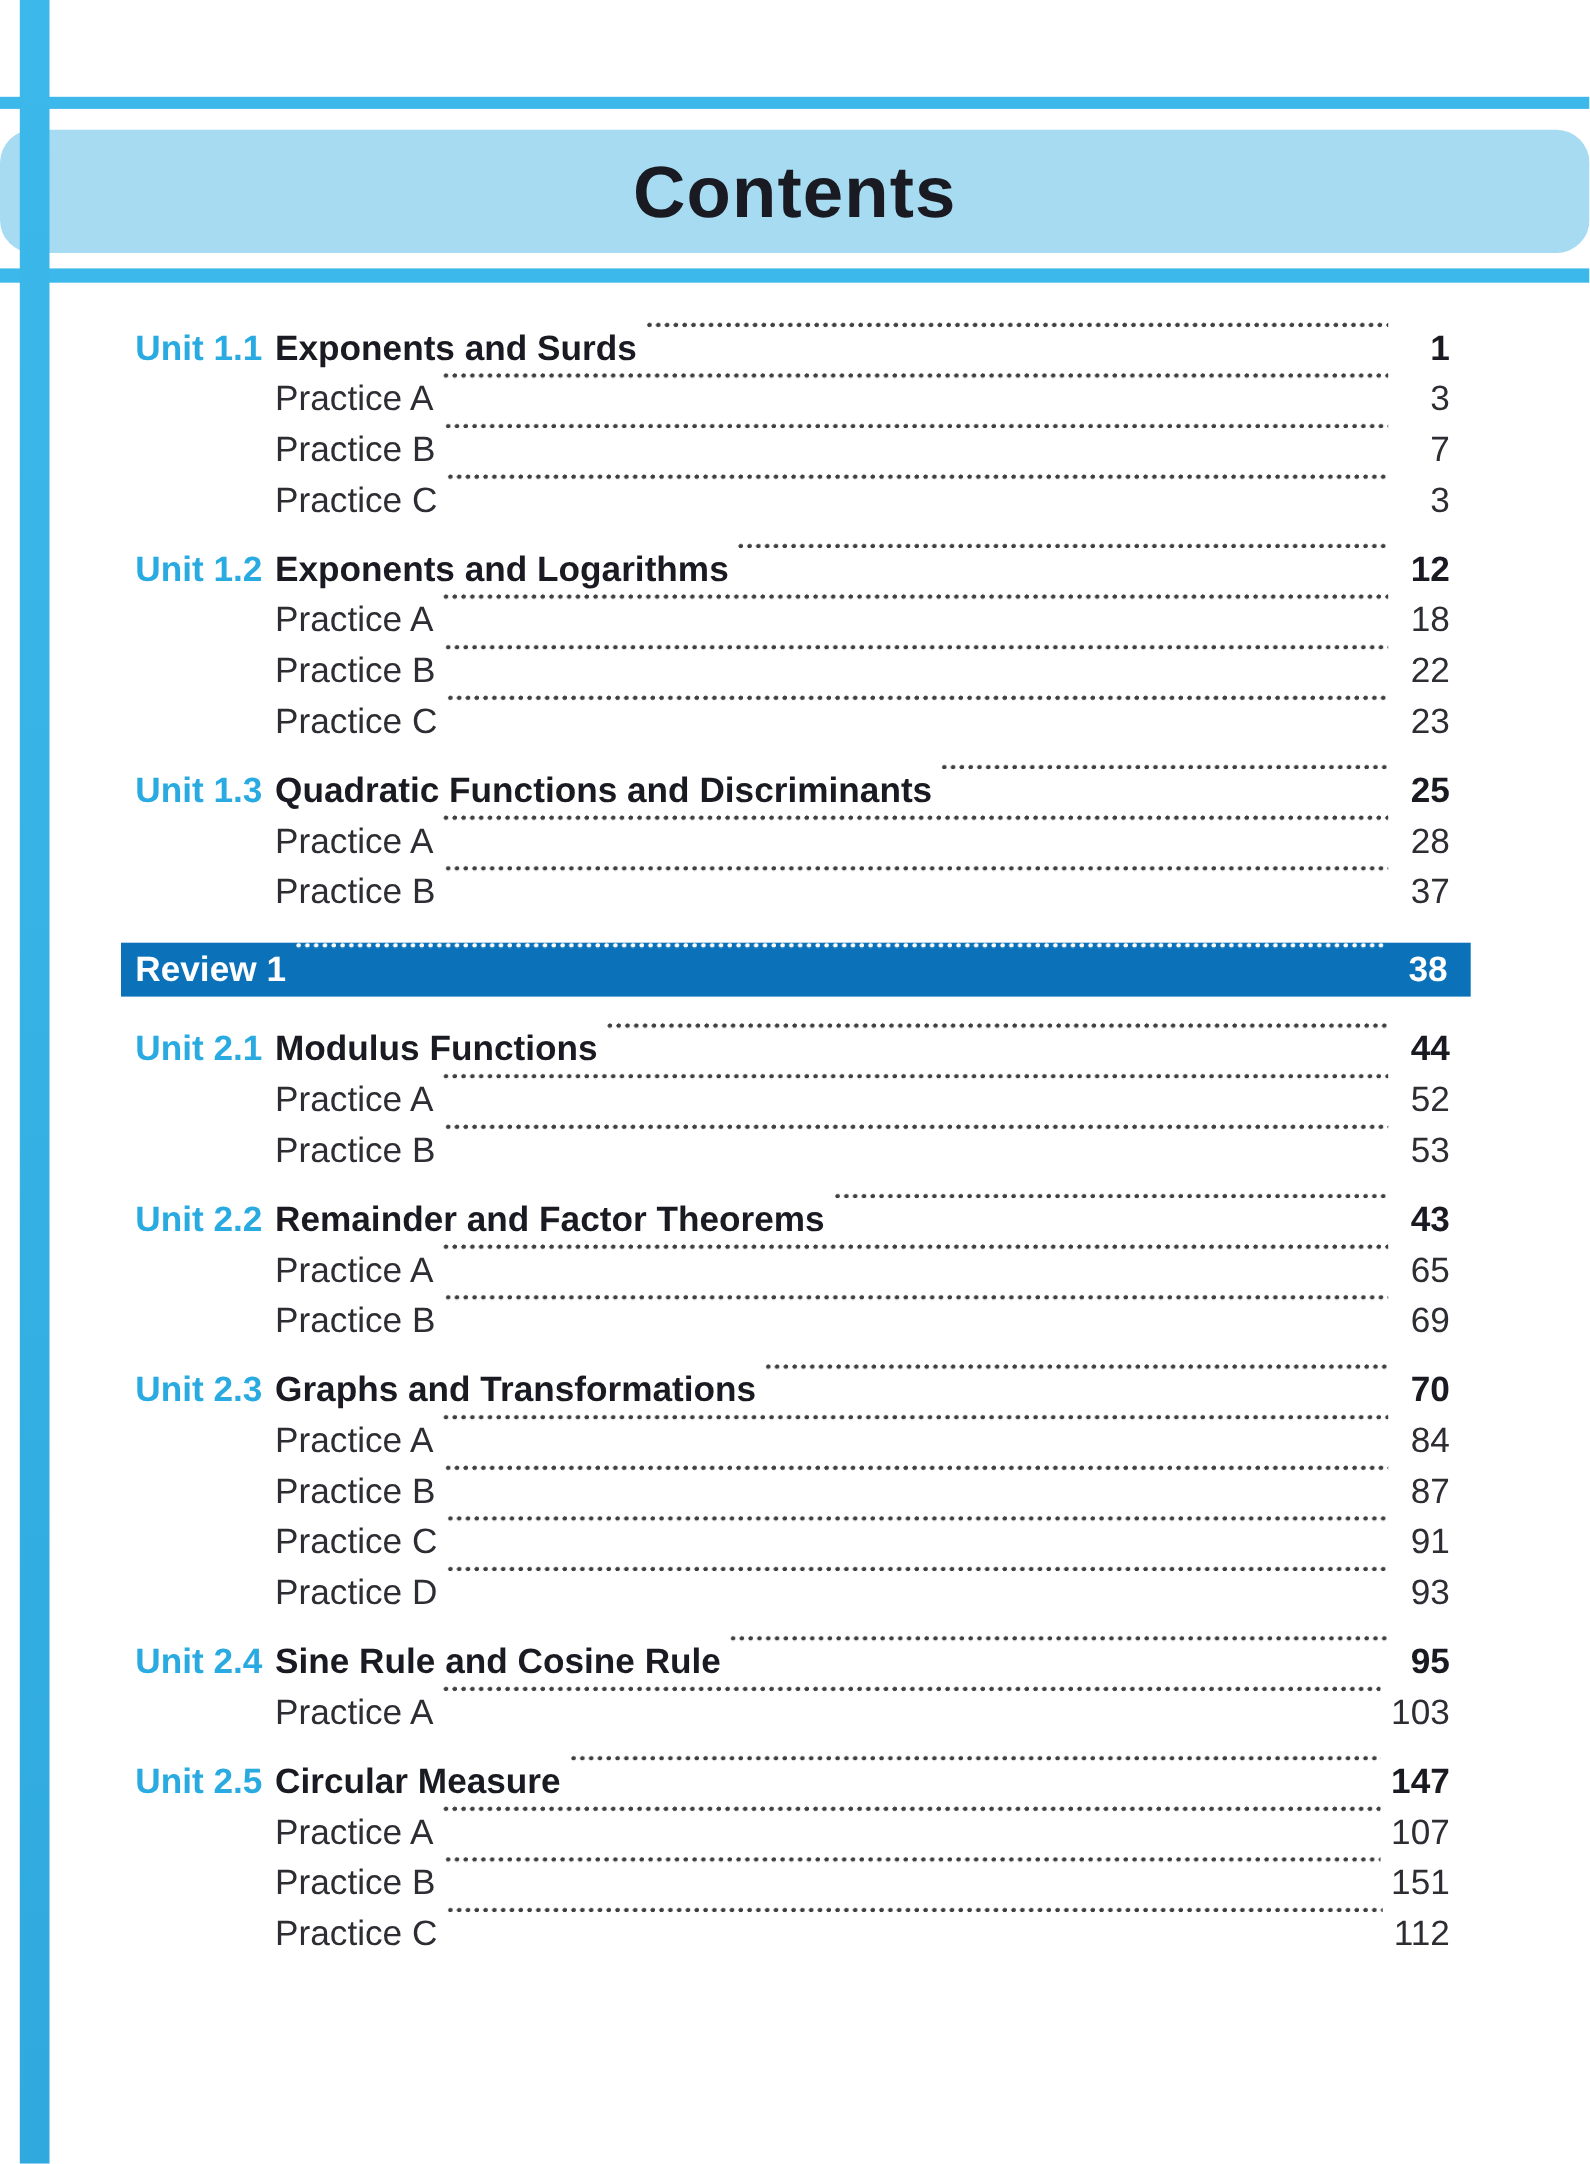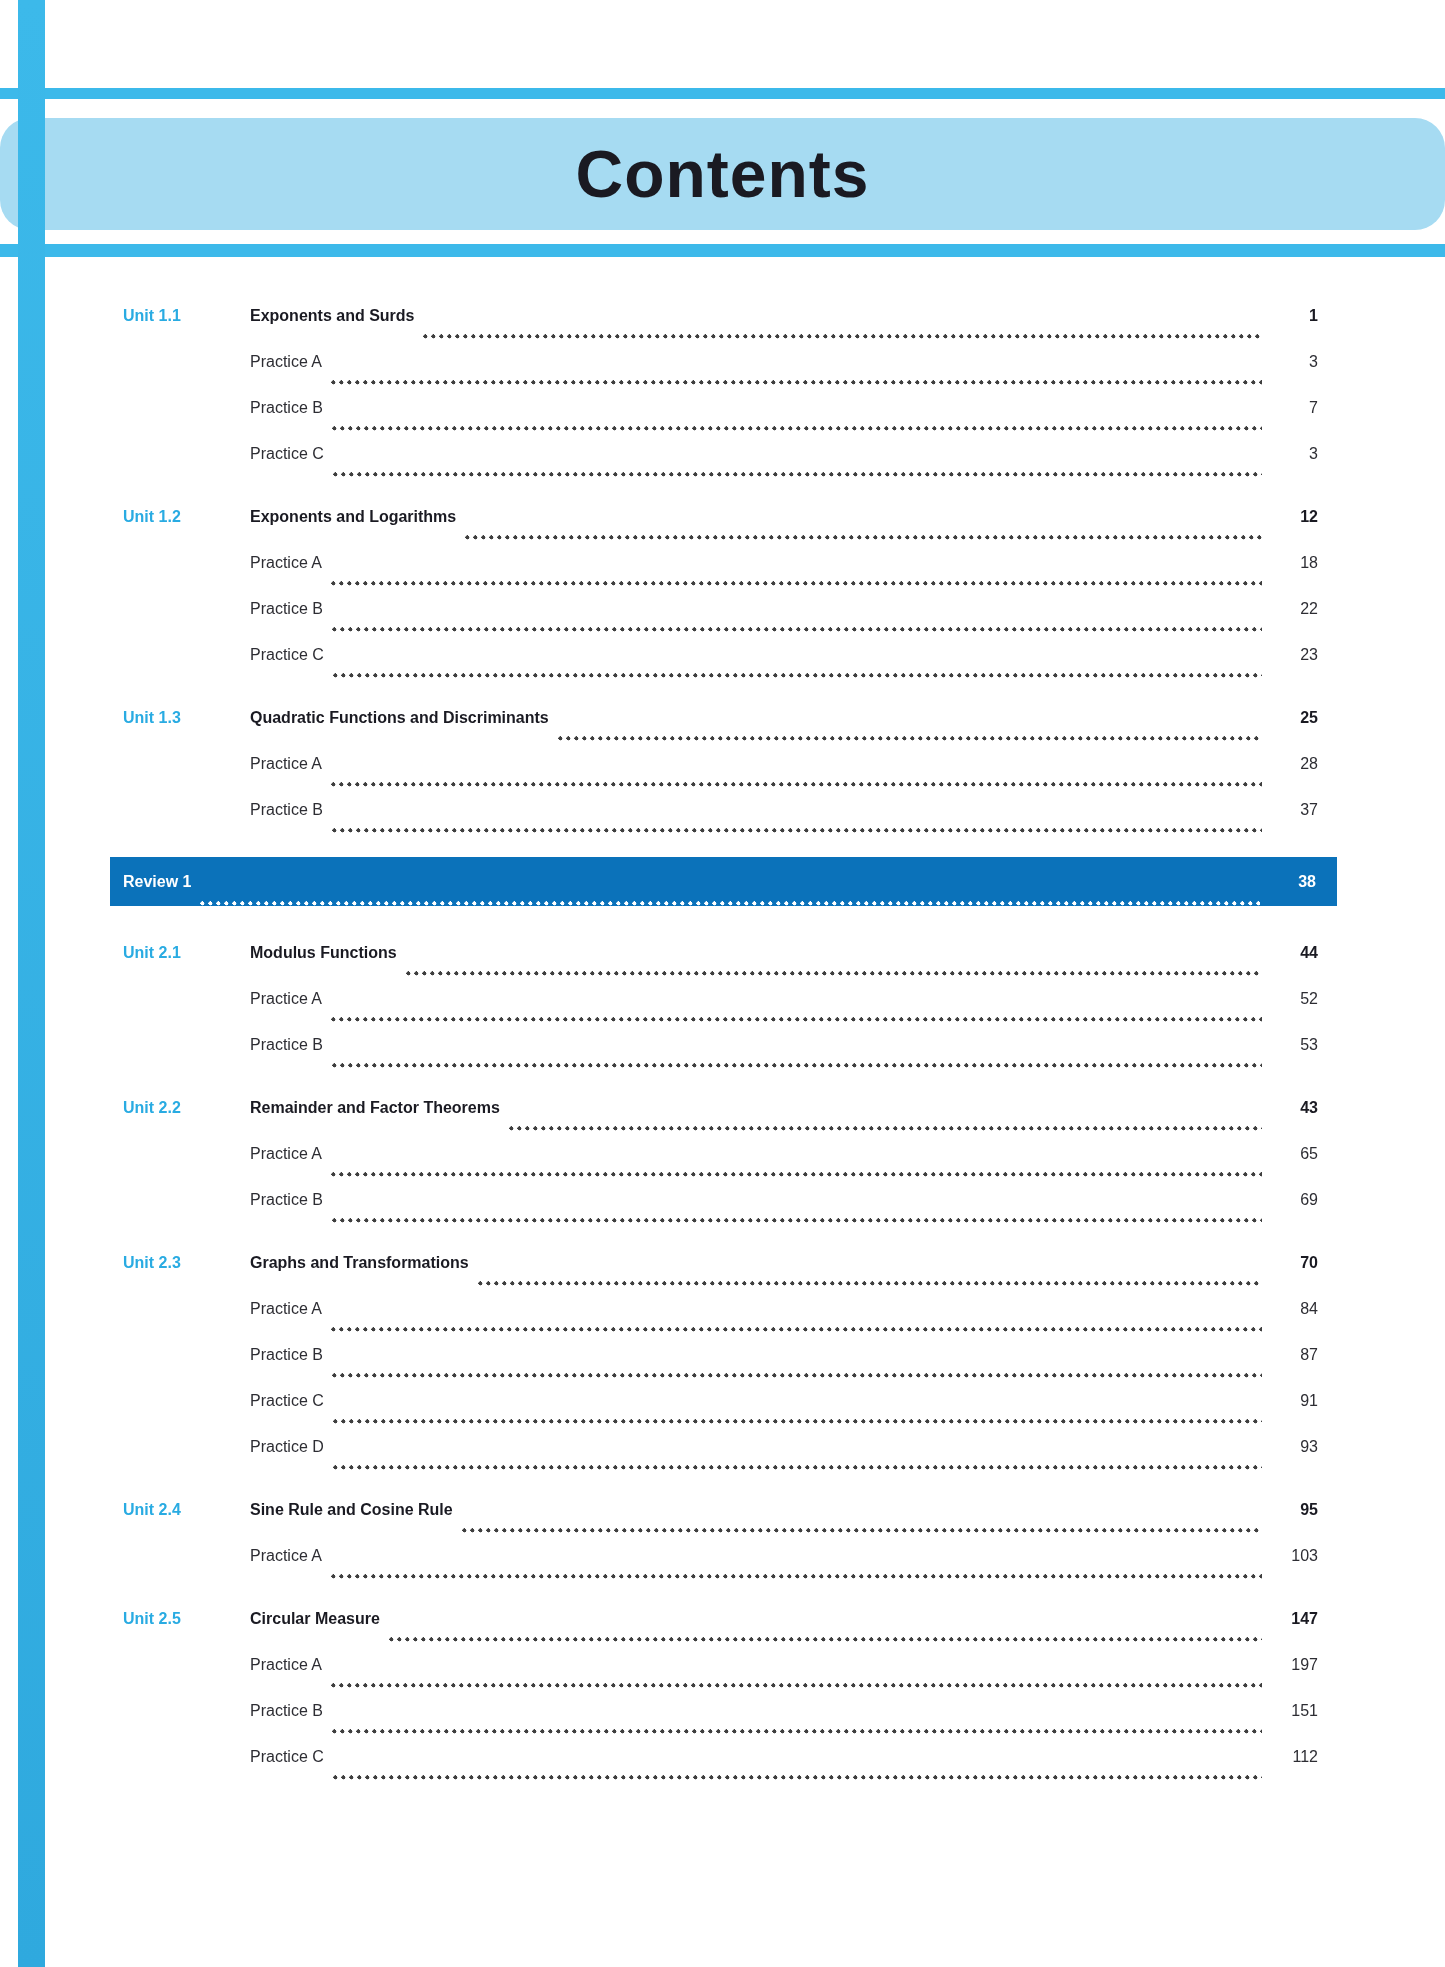--- a/index.html
+++ b/index.html
@@ -41,22 +41,22 @@
     font-weight: bold;
     letter-spacing: 1px;
     color: var(--title-color, #1A1A22);
   }
 
   
   .toc { margin: 36px 127px 0 123px; }
 
   .row {
     display: flex;
-    align-items: flex-end;
-    font-size: 16px;
+    align-items: flex-start;
+    font-size: 32px;
     line-height: 46px;
     color: var(--practice-color, #2D2D33);
   }
   .unit-row {
     margin-top: 17px;
     font-weight: bold;
     color: var(--title-color, #1A1A22);
   }
   .unit-row:first-child { margin-top: 0; }
 
@@ -265,21 +265,21 @@
     <div class="row unit-row">
       <span class="unit-label">Unit 2.5</span>
       <span class="row-title">Circular Measure</span>
       <span class="leader"></span>
       <span class="page">147</span>
     </div>
     <div class="row practice-row">
       <span class="indent"></span>
       <span class="row-title">Practice A</span>
       <span class="leader"></span>
-      <span class="page">197</span>
+      <span class="page">107</span>
     </div>
     <div class="row practice-row">
       <span class="indent"></span>
       <span class="row-title">Practice B</span>
       <span class="leader"></span>
       <span class="page">151</span>
     </div>
     <div class="row practice-row">
       <span class="indent"></span>
       <span class="row-title">Practice C</span>

